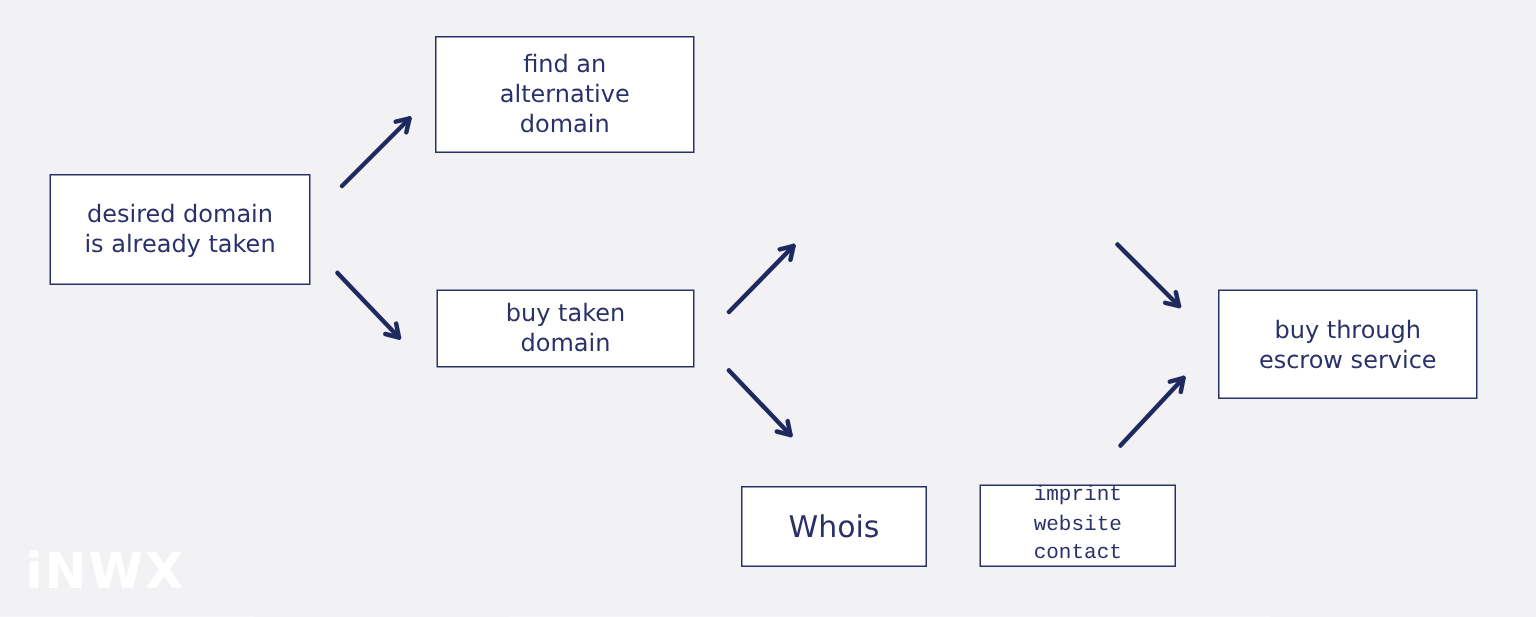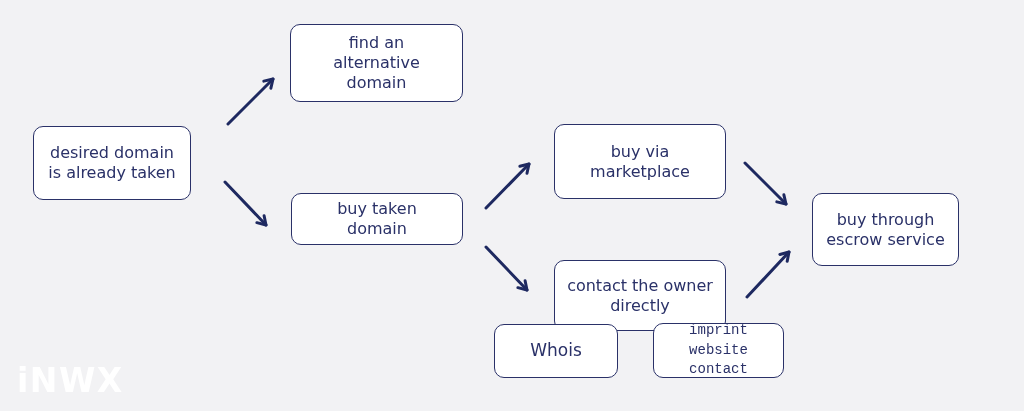--- a/index.html
+++ b/index.html
@@ -21,35 +21,35 @@
     overflow: hidden;
   }
   .node {
     position: absolute;
     display: flex;
     align-items: center;
     justify-content: center;
     text-align: center;
     background: var(--box-fill, #ffffff);
     border: 1.6px solid var(--box-border, #2a3168);
-    border-radius: 10px;
+    border-radius: 0;
     color: var(--text, #2a3168);
     font-size: 16px;
     line-height: 1.25;
     white-space: pre-line;
     padding: 4px 6px;
   }
-  .node-desired        { left: 33px;  top: 126px; width: 158px; height: 74px; }
+  .node-desired        { left: 33px;  top: 116px; width: 174px; height: 74px; }
   .node-find-alt       { left: 290px; top: 24px;  width: 173px; height: 78px; }
   .node-buy-taken      { left: 291px; top: 193px; width: 172px; height: 52px; }
   .node-marketplace    { left: 554px; top: 124px; width: 172px; height: 75px; }
   .node-contact-owner  { left: 554px; top: 260px; width: 172px; height: 71px; z-index: 1; }
-  .node-whois          { left: 494px; top: 324px; width: 124px; height: 54px; font-size: 17px; z-index: 2; }
+  .node-whois          { left: 494px; top: 324px; width: 124px; height: 54px; font-size: 20px; z-index: 2; }
   .node-imprint        { left: 653px; top: 323px; width: 131px; height: 55px; font-size: 14px; line-height: 1.4; z-index: 2; font-family: Liberation Mono, monospace; }
-  .node-escrow         { left: 812px; top: 193px; width: 147px; height: 73px; text-align: center; }
+  .node-escrow         { left: 812px; top: 193px; width: 173px; height: 73px; text-align: center; }
   .arrows {
     position: absolute;
     left: 0; top: 0;
     width: 1024px;
     height: 411px;
     pointer-events: none;
   }
   .arrow-line {
     stroke: var(--arrow, #1e2960);
     stroke-width: 3;
@@ -94,24 +94,20 @@
     <line class="arrow-line" x1="747" y1="297" x2="789" y2="252" marker-end="url(#ah)"></line>
   </svg>
 
   <div class="node node-desired">desired domain
 is already taken</div>
   <div class="node node-find-alt">find an
 alternative
 domain</div>
   <div class="node node-buy-taken">buy taken
 domain</div>
-  <div class="node node-marketplace">buy via
-marketplace</div>
-  <div class="node node-contact-owner">contact the owner
-directly</div>
   <div class="node node-whois">Whois</div>
   <div class="node node-imprint">imprint
 website contact</div>
   <div class="node node-escrow">buy through
 escrow service</div>
 
   <div class="logo">iNWX</div>
 
 </div>
 

